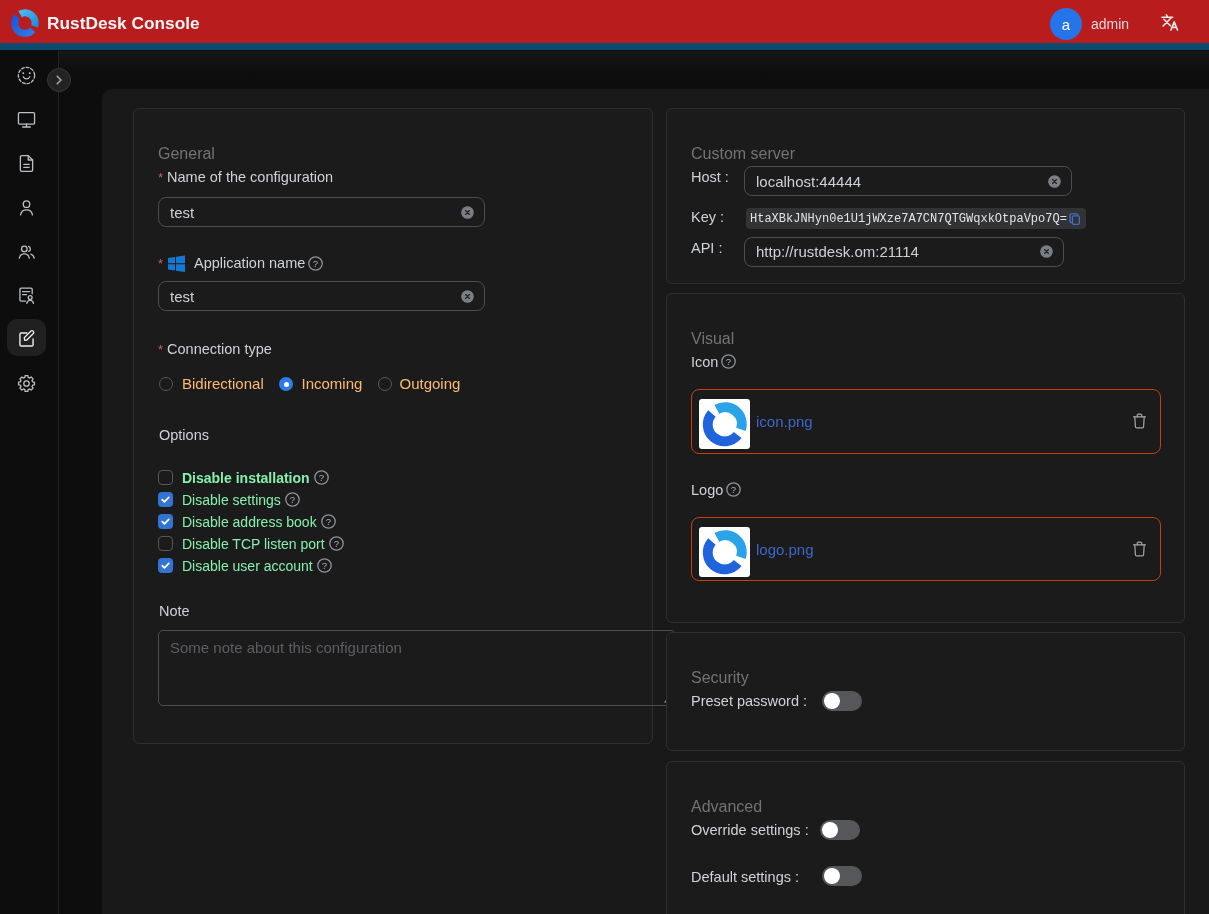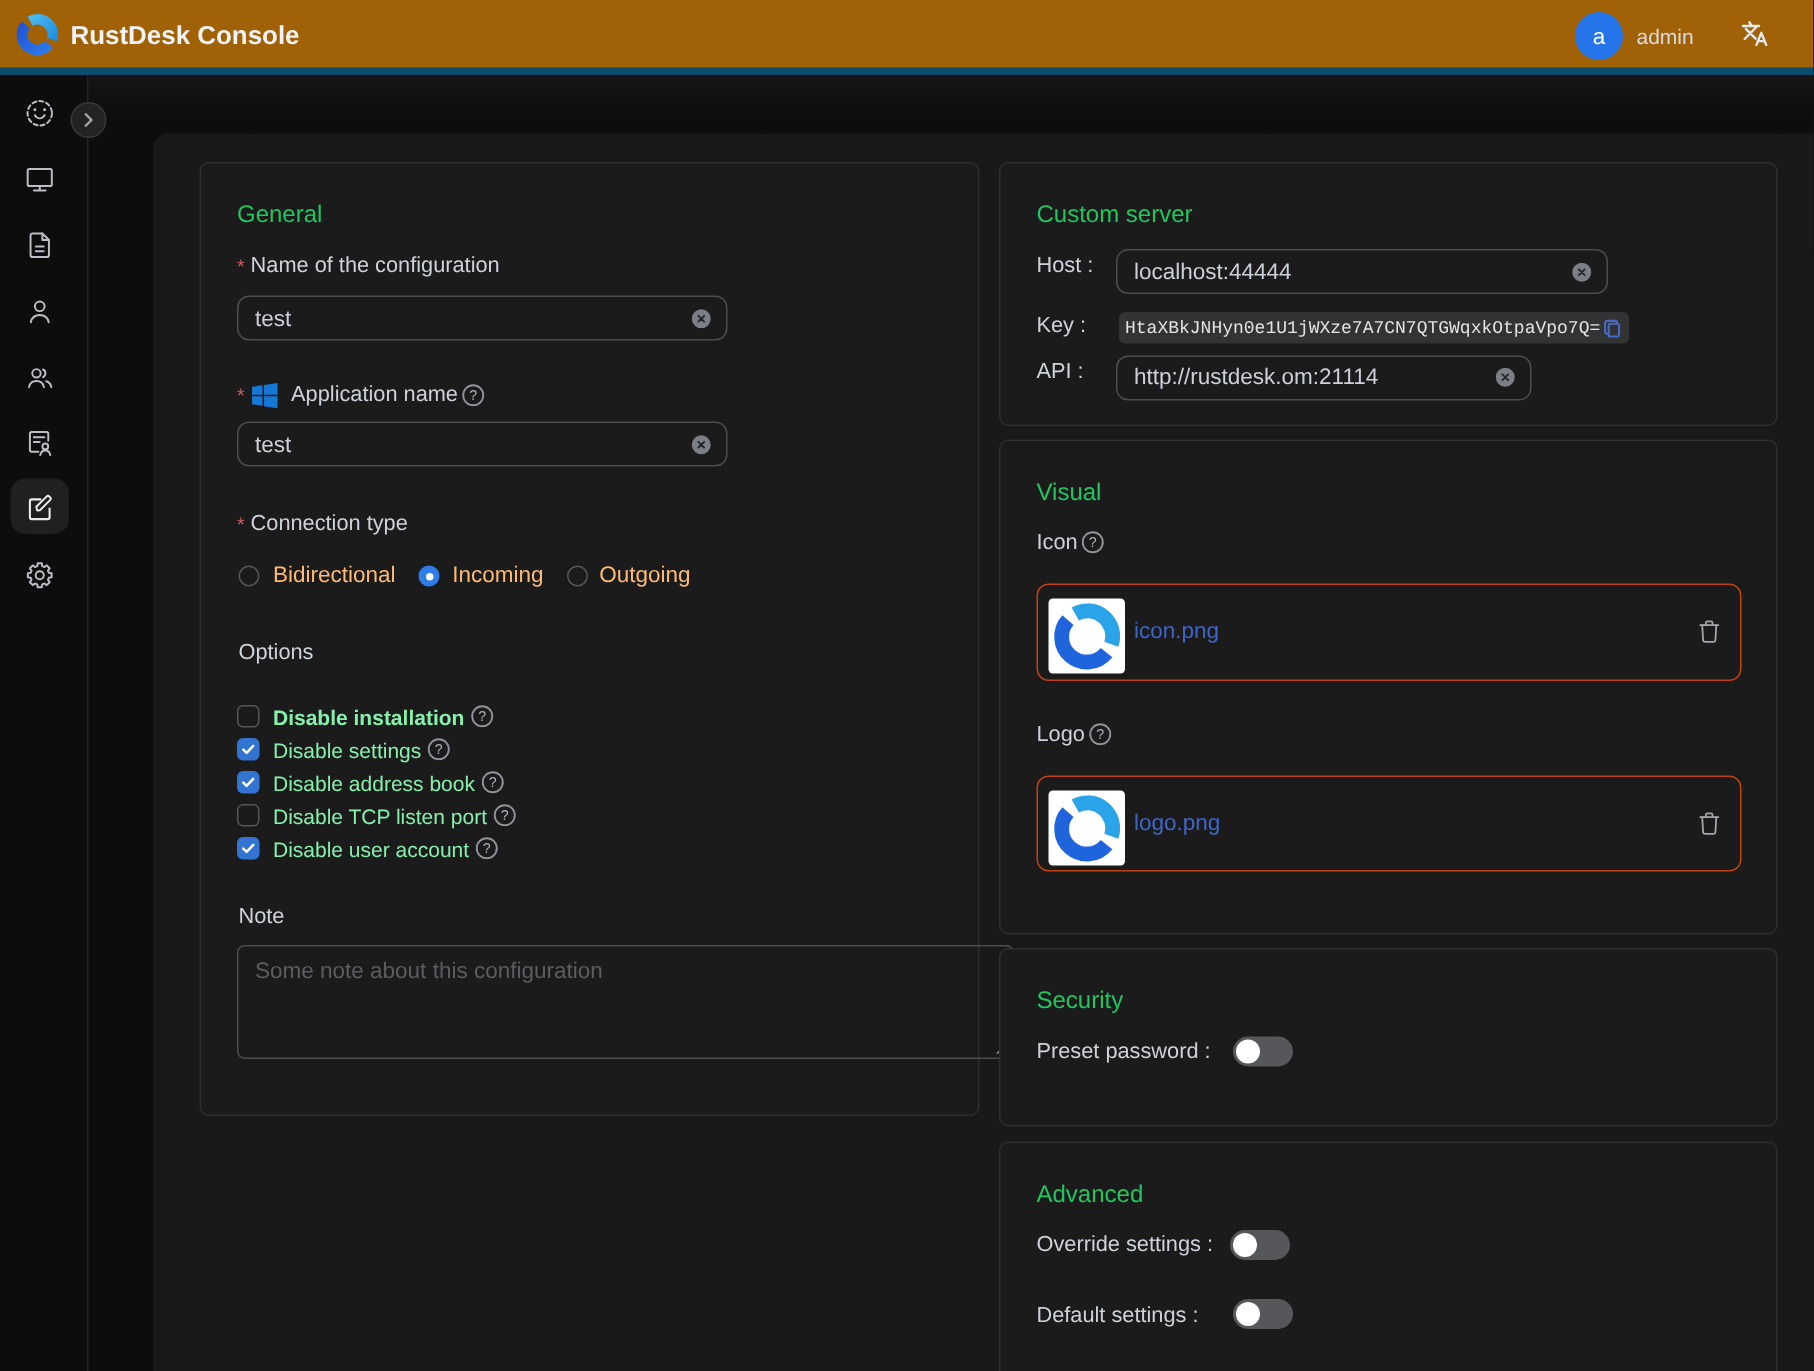--- a/index.html
+++ b/index.html
@@ -1,32 +1,32 @@
 <!DOCTYPE html>
 <html><head>
 <meta charset="utf-8">
 <style>
 html,body{margin:0;padding:0;}
 body{width:1209px;height:914px;background:#0d0d0d;font-family:"Liberation Sans",sans-serif;overflow:hidden;position:relative;}
 *{box-sizing:border-box;}
 .abs{position:absolute;}
 
-#header{position:absolute;left:0;top:0;width:1209px;height:50px;background:#a16207;border-bottom:5px solid #0c4a6e;z-index:10;}
+#header{position:absolute;left:0;top:0;width:1209px;height:50px;background:#b91c1c;border-bottom:7px solid #0c4a6e;z-index:10;}
 #htitle{position:absolute;left:47px;top:13px;font-size:17.3px;font-weight:bold;color:#f2f3f5;}
 #avatar{position:absolute;left:1050px;top:8px;width:32px;height:32px;border-radius:50%;background:#2574e9;color:#fff;font-size:15px;display:flex;align-items:center;justify-content:center;}
 #adminname{position:absolute;left:1091px;top:16px;font-size:14px;color:#d9dbdf;}
 
 #sidebar{position:absolute;left:0;top:51px;width:59px;height:863px;border-right:1px solid #242425;background:#0d0d0d;z-index:5;}
 .sic{position:absolute;left:16px;width:21px;height:21px;}
 #selbg{position:absolute;left:7px;top:268px;width:39px;height:37px;border-radius:10px;background:#202021;}
 #expbtn{position:absolute;left:47px;top:68px;width:24px;height:24px;border-radius:50%;background:#232324;border:1px solid #39393b;z-index:6;display:flex;align-items:center;justify-content:center;}
 
 #panel{position:absolute;left:102px;top:89px;width:1107px;height:825px;background:#191919;border-top-left-radius:10px;}
 .card{position:absolute;z-index:2;background:#1b1b1c;border:1px solid #2e2f31;border-radius:6px;}
-.h{position:absolute;left:24px;top:26px;font-size:16px;font-weight:500;color:#22c55e;letter-spacing:0;}
+.h{position:absolute;left:24px;top:36px;font-size:16px;font-weight:500;color:#737373;letter-spacing:0;}
 .lbl{position:absolute;height:20px;line-height:20px;font-size:14.5px;color:#ced2da;white-space:nowrap;display:flex;align-items:center;}
 .ast{color:#cb5f5f;font-size:13px;margin-right:4px;position:relative;top:1px;}
 .inp{position:absolute;height:30px;border:1px solid #4c4d4f;border-radius:8px;background:#1b1b1c;display:flex;align-items:center;font-size:15px;color:#ccd0d9;padding:0 30px 0 11px;}
 .clr{position:absolute;right:10px;top:50%;margin-top:-6.5px;width:13px;height:13px;}
 .rc{position:absolute;width:14px;height:14px;border-radius:50%;border:1.5px solid #55575b;}
 .rcc{position:absolute;width:14px;height:14px;border-radius:50%;background:#2e7ce8;}
 .rcc:after{content:"";position:absolute;left:4.5px;top:4.5px;width:5px;height:5px;border-radius:50%;background:#fff;}
 .rlbl{position:absolute;height:20px;line-height:20px;font-size:15px;color:#fdba74;}
 .ckrow{position:absolute;left:24px;height:20px;display:flex;align-items:center;white-space:nowrap;}
 .ckb{width:15px;height:15px;border-radius:4px;border:1.5px solid #55575b;margin-right:9px;flex:none;}
@@ -221,21 +221,21 @@
         <circle cx="7" cy="7" r="6.8" fill="#7b7e84"></circle>
         <path d="M4.9 4.9l4.2 4.2M9.1 4.9l-4.2 4.2" stroke="#232427" stroke-width="1.3" stroke-linecap="round"></path>
       </svg>
   </div>
   <div class="lbl" style="left:24px;top:98px;">Key :</div>
   <div class="mono" style="position:absolute;left:79px;top:99.5px;width:340px;height:21px;background:#313335;border-radius:4px;display:flex;align-items:center;padding:0 2px 0 4px;font-size:12px;color:#e2e3e5;white-space:nowrap;">HtaXBkJNHyn0e1U1jWXze7A7CN7QTGWqxkOtpaVpo7Q=<svg width="13" height="14" viewBox="0 0 14 14" fill="none" stroke="#4569c6" stroke-width="1.5" style="margin-left:1px;flex:none">
         <rect x="4.8" y="3.6" width="7.4" height="9.2" rx="1.4"></rect>
         <path d="M4.8 10.9h-1A1.6 1.6 0 0 1 2.2 9.3V3.1A1.6 1.6 0 0 1 3.8 1.5h5.4a1.6 1.6 0 0 1 1.6 1.6"></path>
       </svg></div>
   <div class="lbl" style="left:24px;top:129px;">API :</div>
-  <div class="inp" style="left:77px;top:128px;width:277px;">http://rustdesk.om:21114
+  <div class="inp" style="left:77px;top:128px;width:320px;">http://rustdesk.om:21114
     <svg class="clr" viewBox="0 0 14 14">
         <circle cx="7" cy="7" r="6.8" fill="#7b7e84"></circle>
         <path d="M4.9 4.9l4.2 4.2M9.1 4.9l-4.2 4.2" stroke="#232427" stroke-width="1.3" stroke-linecap="round"></path>
       </svg>
   </div>
 </div>
 
 <div class="card" style="left:666px;top:292.5px;width:519px;height:330px;">
   <div class="h">Visual</div>
   <div class="lbl" style="left:24px;top:58px;">Icon<svg class="qm" style="margin-left:3px" width="15" height="15" viewBox="0 0 15 15" fill="none">

